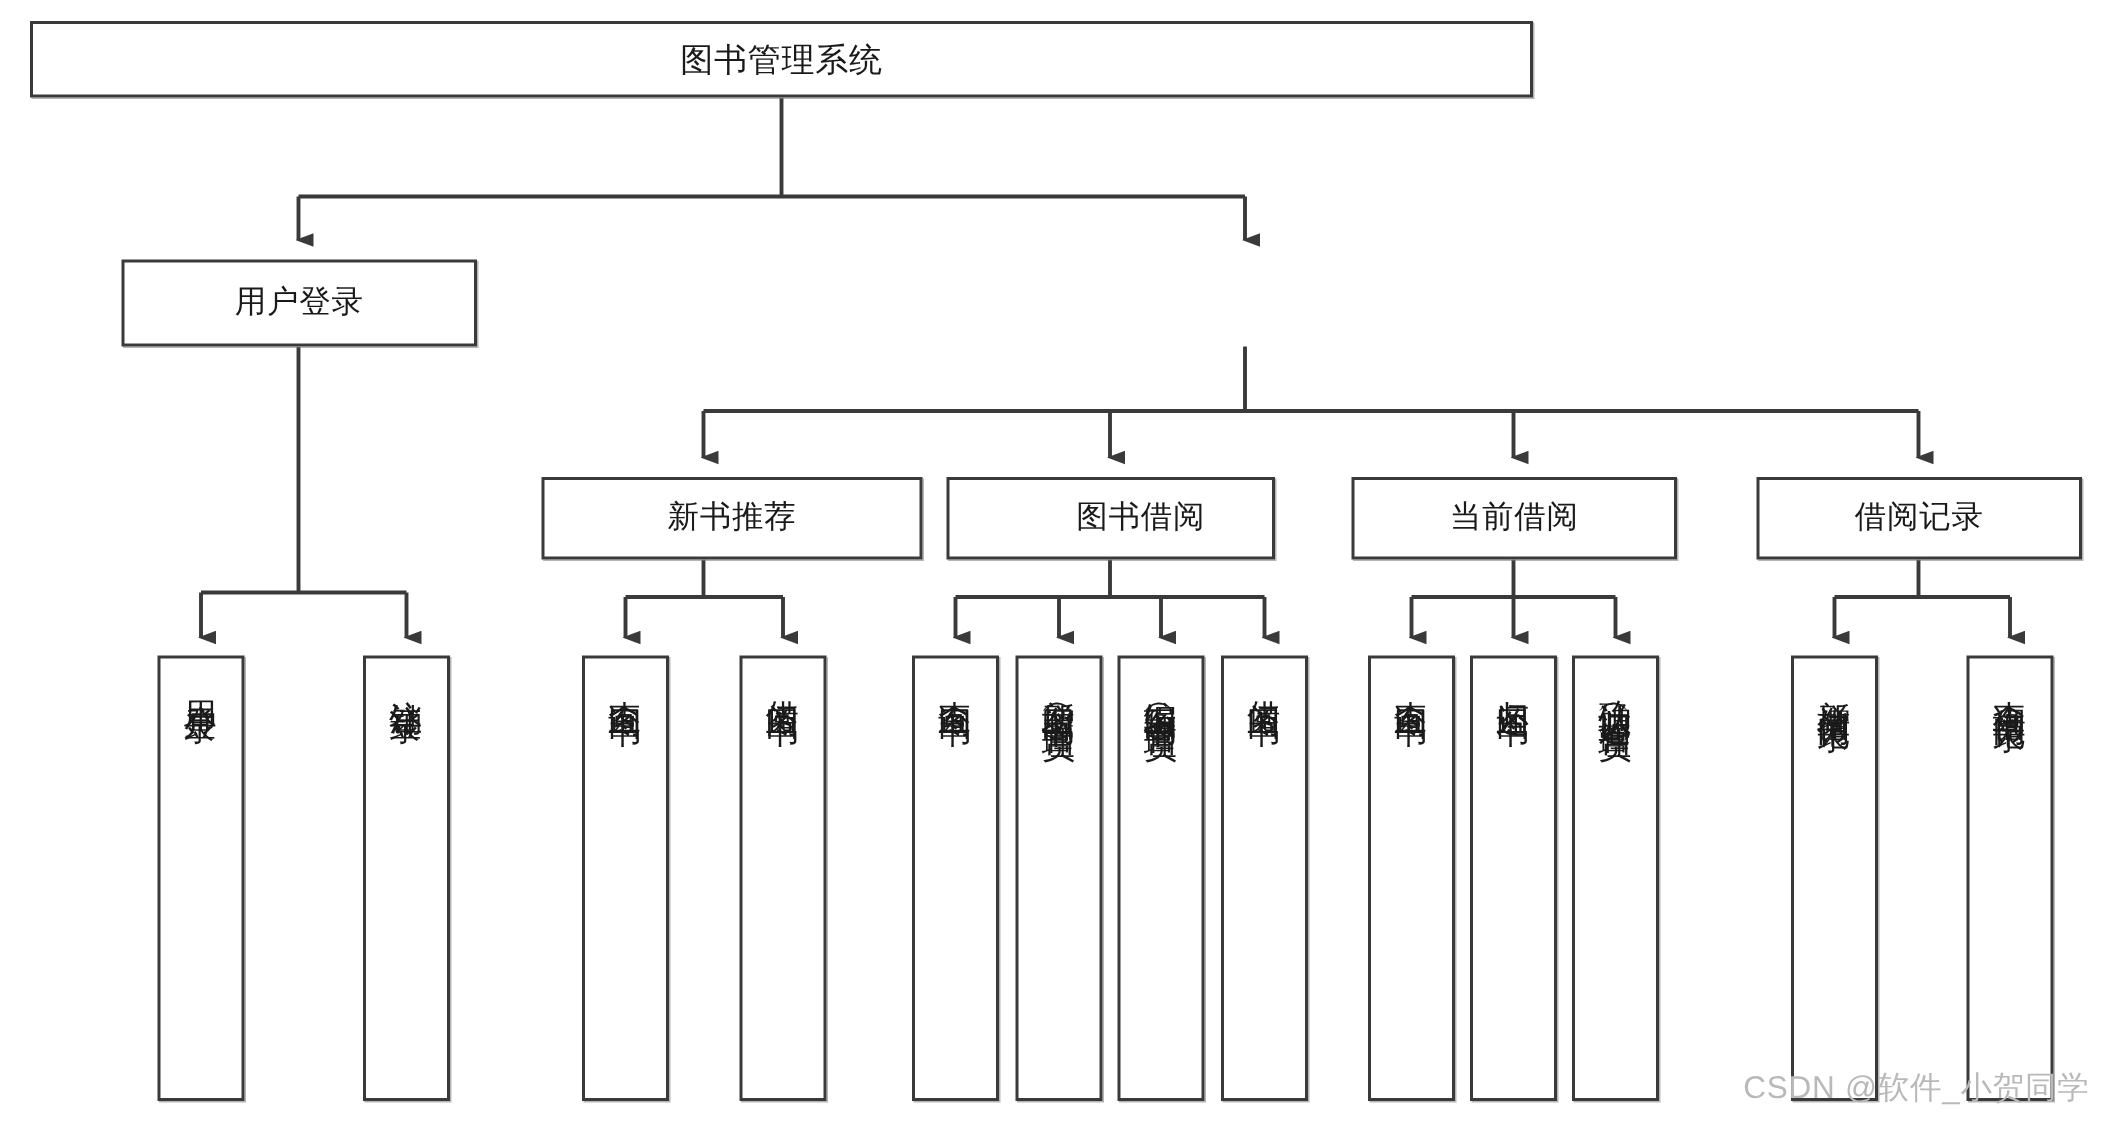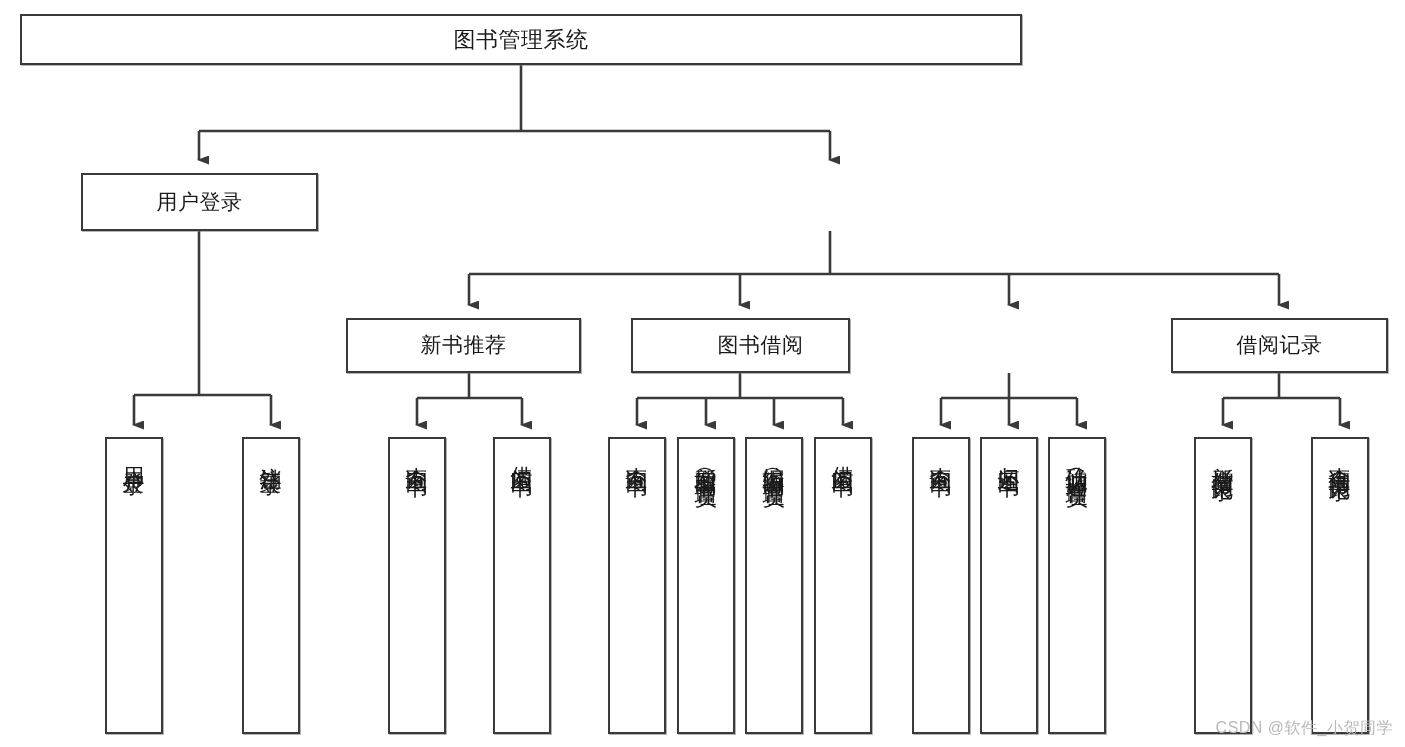--- a/index.html
+++ b/index.html
@@ -55,21 +55,21 @@
     text-orientation:upright;
     font-size:22px;
     letter-spacing:3px;
     line-height:1.05;
     white-space:nowrap;
   }
   #watermark{
     position:absolute;
     right:12px;
     bottom:8px;
-    font-size:16px;
+    font-size:21px;
     color:#b9b9b9;
     z-index:5;
     white-space:nowrap;
     letter-spacing:.5px;
   }
 </style>
 </head>
 <body>
 
 <div id="canvas">
@@ -127,28 +127,31 @@
 
   <div class="node h root" style="left:20px; top:14px; width:1002px; height:51px;">
     <span class="label">图书管理系统</span>
   </div>
 
   <div class="node h" style="left:81px; top:173px; width:237px; height:58px;">
     <span class="label">用户登录</span>
   </div>
 
 
-  <div class="node h" style="left:346px; top:318px; width:235px; height:55px;">
+  <div class="node h" style="left:361px; top:318px; width:254px; height:55px;">
     <span class="label">新书推荐</span>
   </div>
 
   <div class="node h" style="left:631px; top:318px; width:219px; height:55px;padding-left:40px;">
     <span class="label">图书借阅</span>
   </div>
 
+  <div class="node h" style="left:901px; top:318px; width:217px; height:55px;">
+    <span class="label">当前借阅</span>
+  </div>
 
   <div class="node h" style="left:1171px; top:318px; width:217px; height:55px;">
     <span class="label">借阅记录</span>
   </div>
 
   <div class="node v" style="left:105px; top:437px; width:58px; height:297px;">
     <span class="label">用户登录</span>
   </div>
 
   <div class="node v" style="left:242px; top:437px; width:58px; height:297px;">

